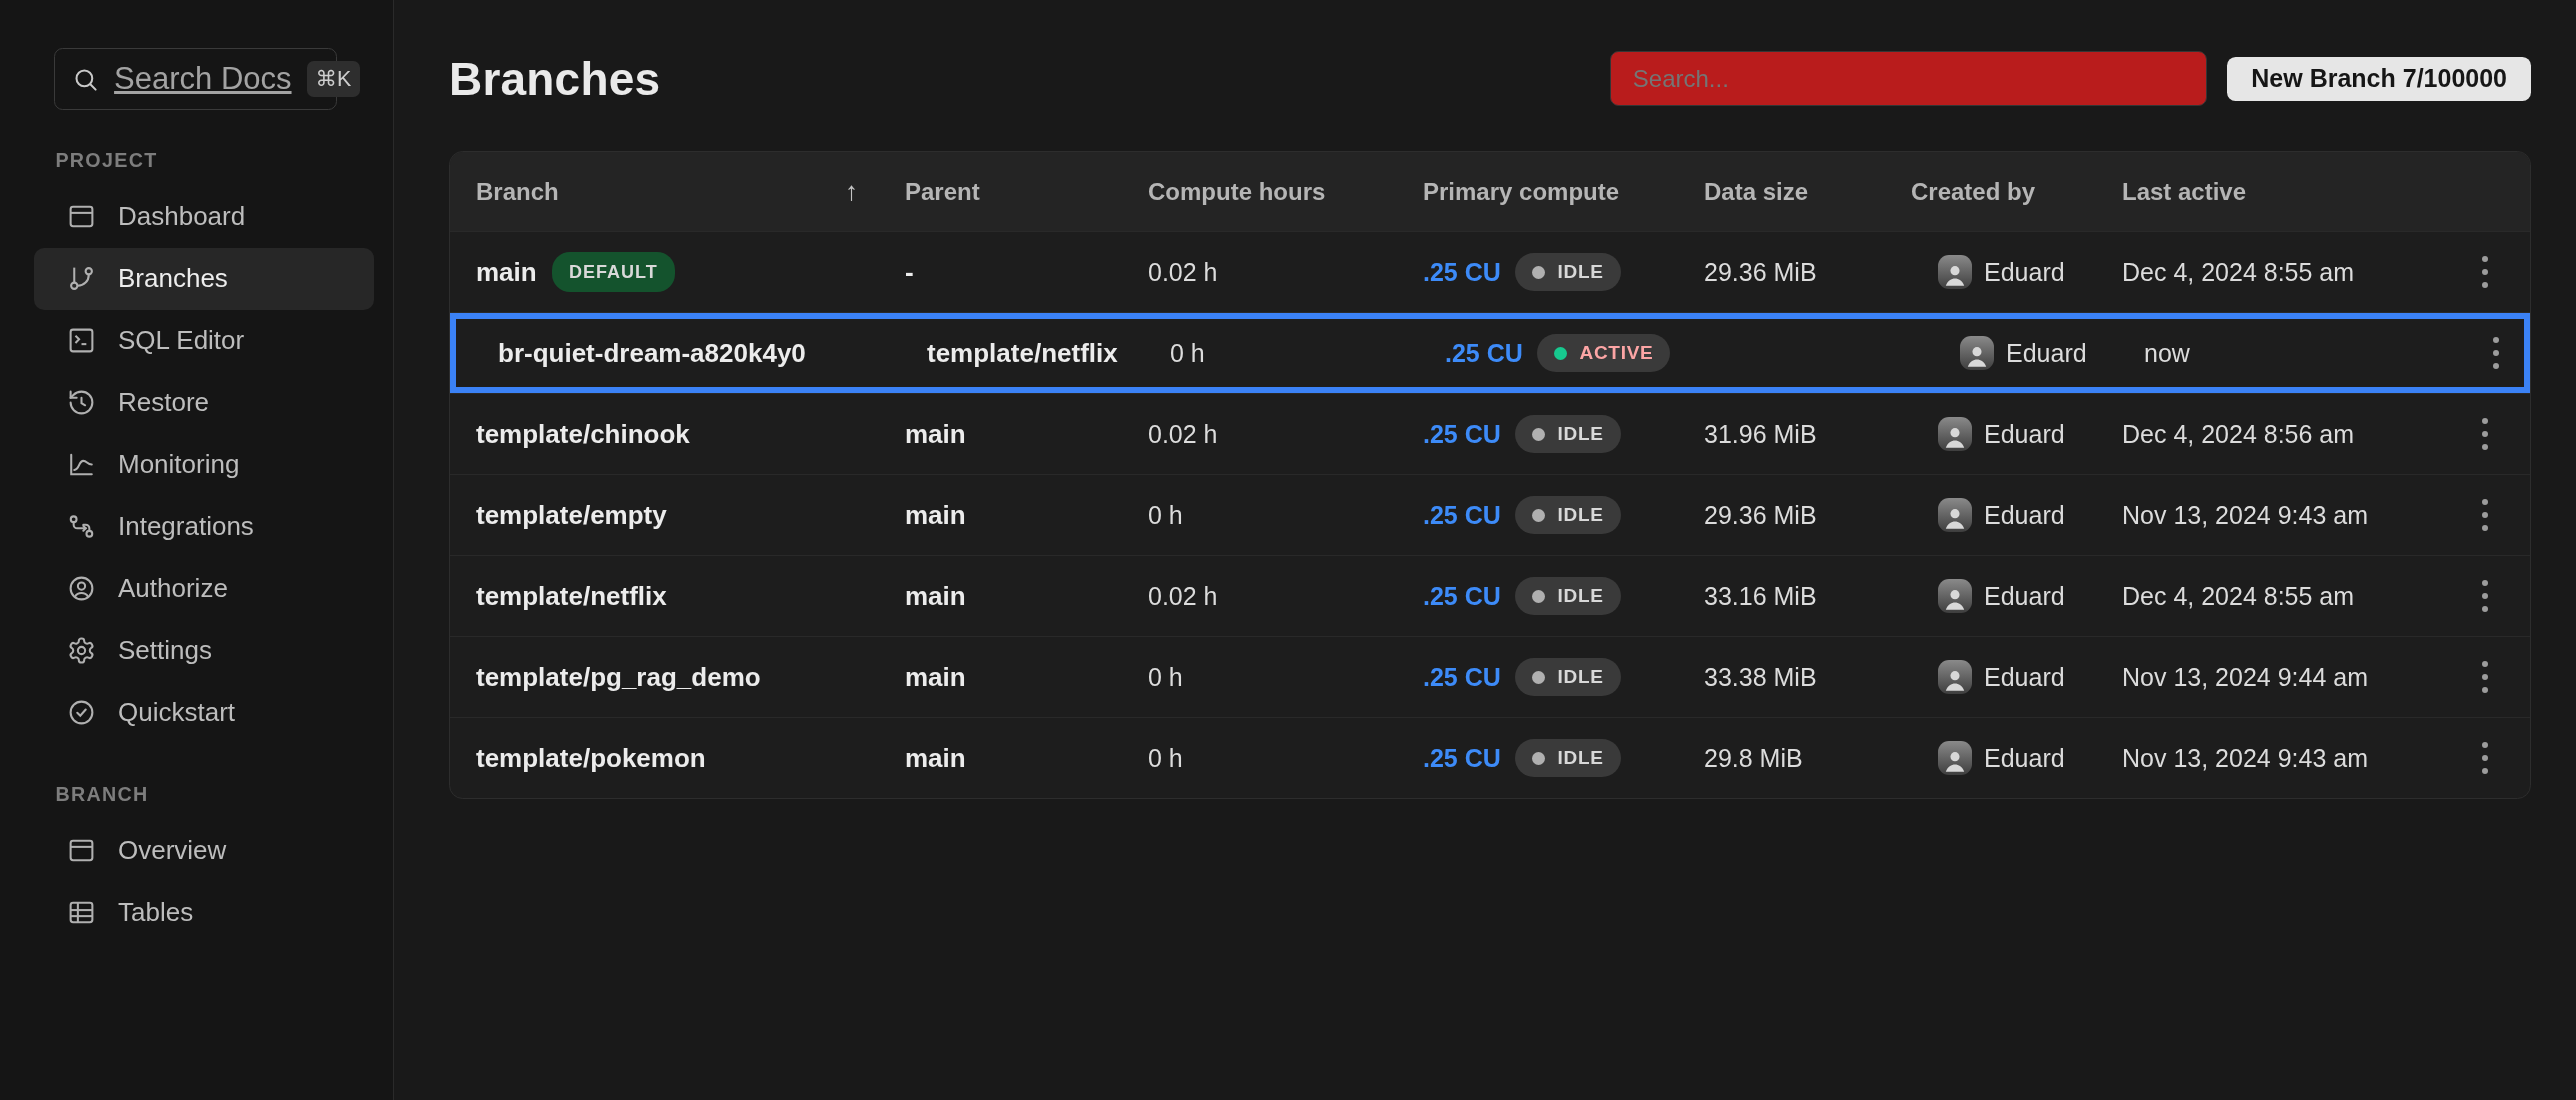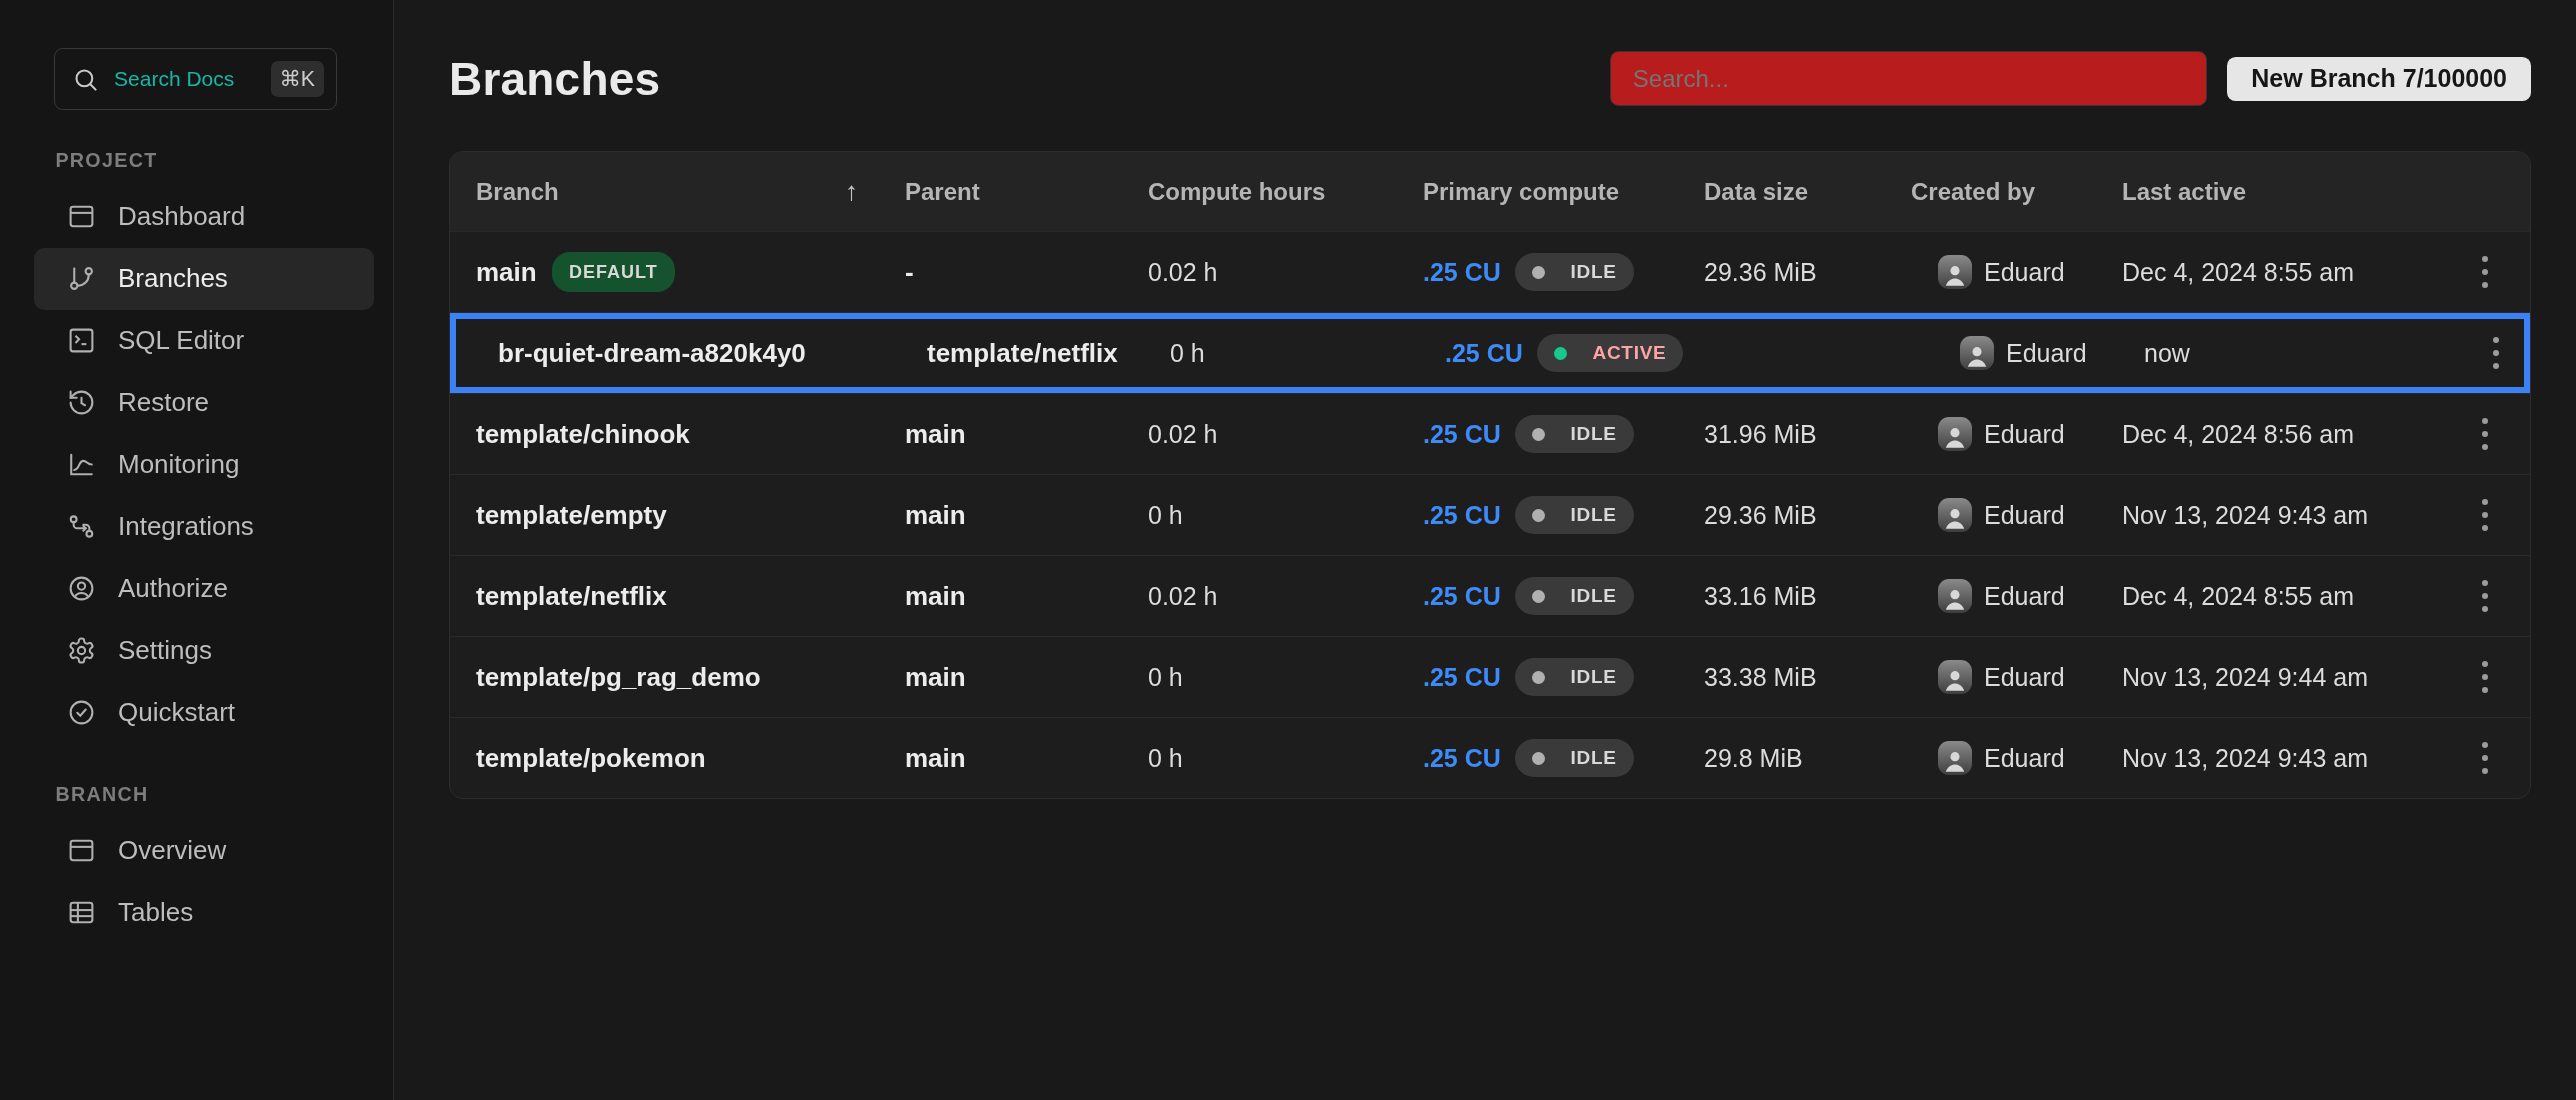--- a/index.html
+++ b/index.html
@@ -3,21 +3,21 @@
 <meta charset="utf-8">
 <style>
   html,body{margin:0;padding:0;background:#191919;}
   body{width:2576px;height:1101px;overflow:hidden;font-family:"Liberation Sans",sans-serif;color:#e6e6e6;}
   .app{display:flex;width:2576px;height:1101px;}
 
   
   .sidebar{width:394px;min-width:394px;height:100%;background:#151515;border-right:0.9px solid #2a2a2a;box-sizing:border-box;padding:48px 19px 0 34px;}
   .search-docs{margin-left:19.7px;width:283px;height:62px;box-sizing:border-box;border:0.9px solid #3a3a3a;border-radius:8.6px;background:transparent;display:flex;align-items:center;gap:15.4px;padding:0 12px 0 17px;cursor:pointer;}
   .search-docs .sicon{width:27px;height:27px;color:#c9c9c9;flex:none;display:flex;}
-  .search-docs .slabel{font-size:21px;color:#14b8a6;white-space:nowrap;}
+  .search-docs .slabel{font-size:31px;color:#a3a3a3;white-space:nowrap;text-decoration:underline;}
   .search-docs .shortcut{margin-left:auto;background:#2e2e2e;border-radius:6.8px;padding:5.1px 8.6px;font-size:21.4px;color:#cdcdcd;}
   .nav-section-label{margin:39px 0 13.7px 21.4px;font-size:19.7px;font-weight:700;letter-spacing:1.3px;color:#7d7d7d;}
   .nav-item{height:62px;border-radius:10.3px;display:flex;align-items:center;gap:22px;padding-left:33px;cursor:pointer;color:#bdbdbd;}
   .nav-item.active{background:#272727;color:#ededed;}
   .nav-icon{width:29px;height:29px;flex:none;display:flex;color:#b0b0b0;}
   .nav-icon svg{width:29px;height:29px;}
   .nav-label{font-size:26px;}
   .nav-item.active .nav-label{color:#ededed;}
 
   
@@ -38,21 +38,21 @@
   .sort-arrow{font-size:26px;color:#c4c4c4;cursor:pointer;}
   .trow{height:80px;border-top:0.9px solid #292929;position:relative;cursor:pointer;}
   .trow.selected{box-shadow:inset 0 0 0 6px var(--selected,#3b82f6);padding-left:48px;}
   .cell{font-size:25px;color:#dcdcdc;white-space:nowrap;overflow:hidden;}
   .branch-cell{display:flex;align-items:center;}
   .branch-name{font-size:26px;font-weight:700;color:#ececec;}
   .bold{font-weight:700;color:#ececec;font-size:26px;}
   .default-badge{margin-left:15.4px;height:36px;display:inline-flex;align-items:center;padding:2px 17px;border-radius:18px;background:#14532d;color:#d9d9d9;font-size:18px;font-weight:700;letter-spacing:1px;}
   .compute-cell{display:flex;align-items:center;gap:13.7px;overflow:visible;}
   .cu-link{color:var(--accent,#3d8bf8);font-weight:700;font-size:25px;text-decoration:none;cursor:pointer;}
-  .status-badge{display:inline-flex;align-items:center;gap:26px;height:38px;padding:0 17px;border-radius:19px;background:#3a3a3a;font-size:19px;font-weight:700;letter-spacing:0.7px;color:#d8d8d8;}
+  .status-badge{display:inline-flex;align-items:center;gap:13px;height:38px;padding:0 17px;border-radius:19px;background:#3a3a3a;font-size:19px;font-weight:700;letter-spacing:0.7px;color:#d8d8d8;}
   .status-badge .dot{width:13px;height:13px;border-radius:50%;background:#b0b0b0;flex:none;}
   .status-badge.active{color:#fca5a5;}
   .status-badge.active .dot{background:var(--green,#17c98f);}
   .created-cell{display:flex;align-items:center;gap:12px;margin-left:27px;}
   .avatar{width:34px;height:34px;border-radius:11px;background:linear-gradient(180deg,#8a8a8a 0%,#3e3e3e 100%);flex:none;display:flex;align-items:center;justify-content:center;overflow:hidden;}
   .avatar svg{width:26px;height:26px;margin-top:6.8px;}
   .kebab-cell{display:flex;justify-content:center;overflow:visible;}
   .kebab{width:48px;height:48px;border:none;background:transparent;border-radius:6.8px;display:flex;flex-direction:column;align-items:center;justify-content:center;gap:6.8px;cursor:pointer;padding:0;}
   .kebab .kdot{width:6px;height:6px;border-radius:50%;background:#9c9c9c;}
 </style>

